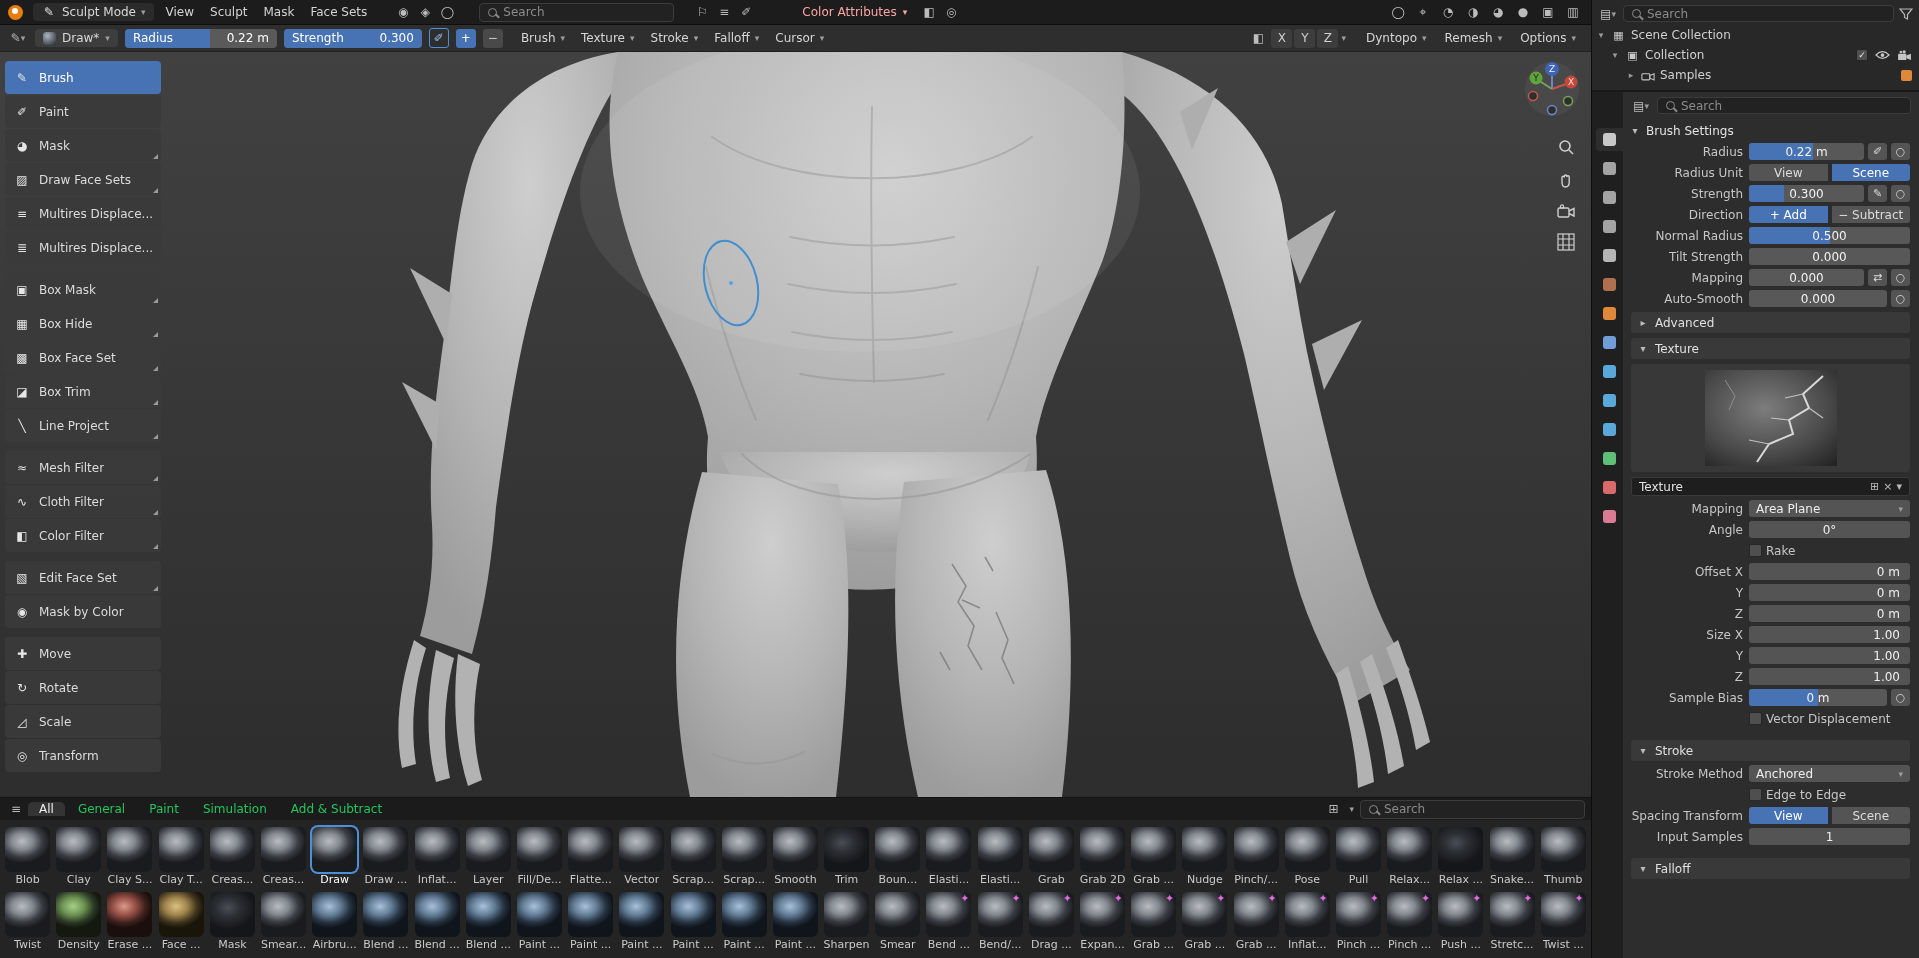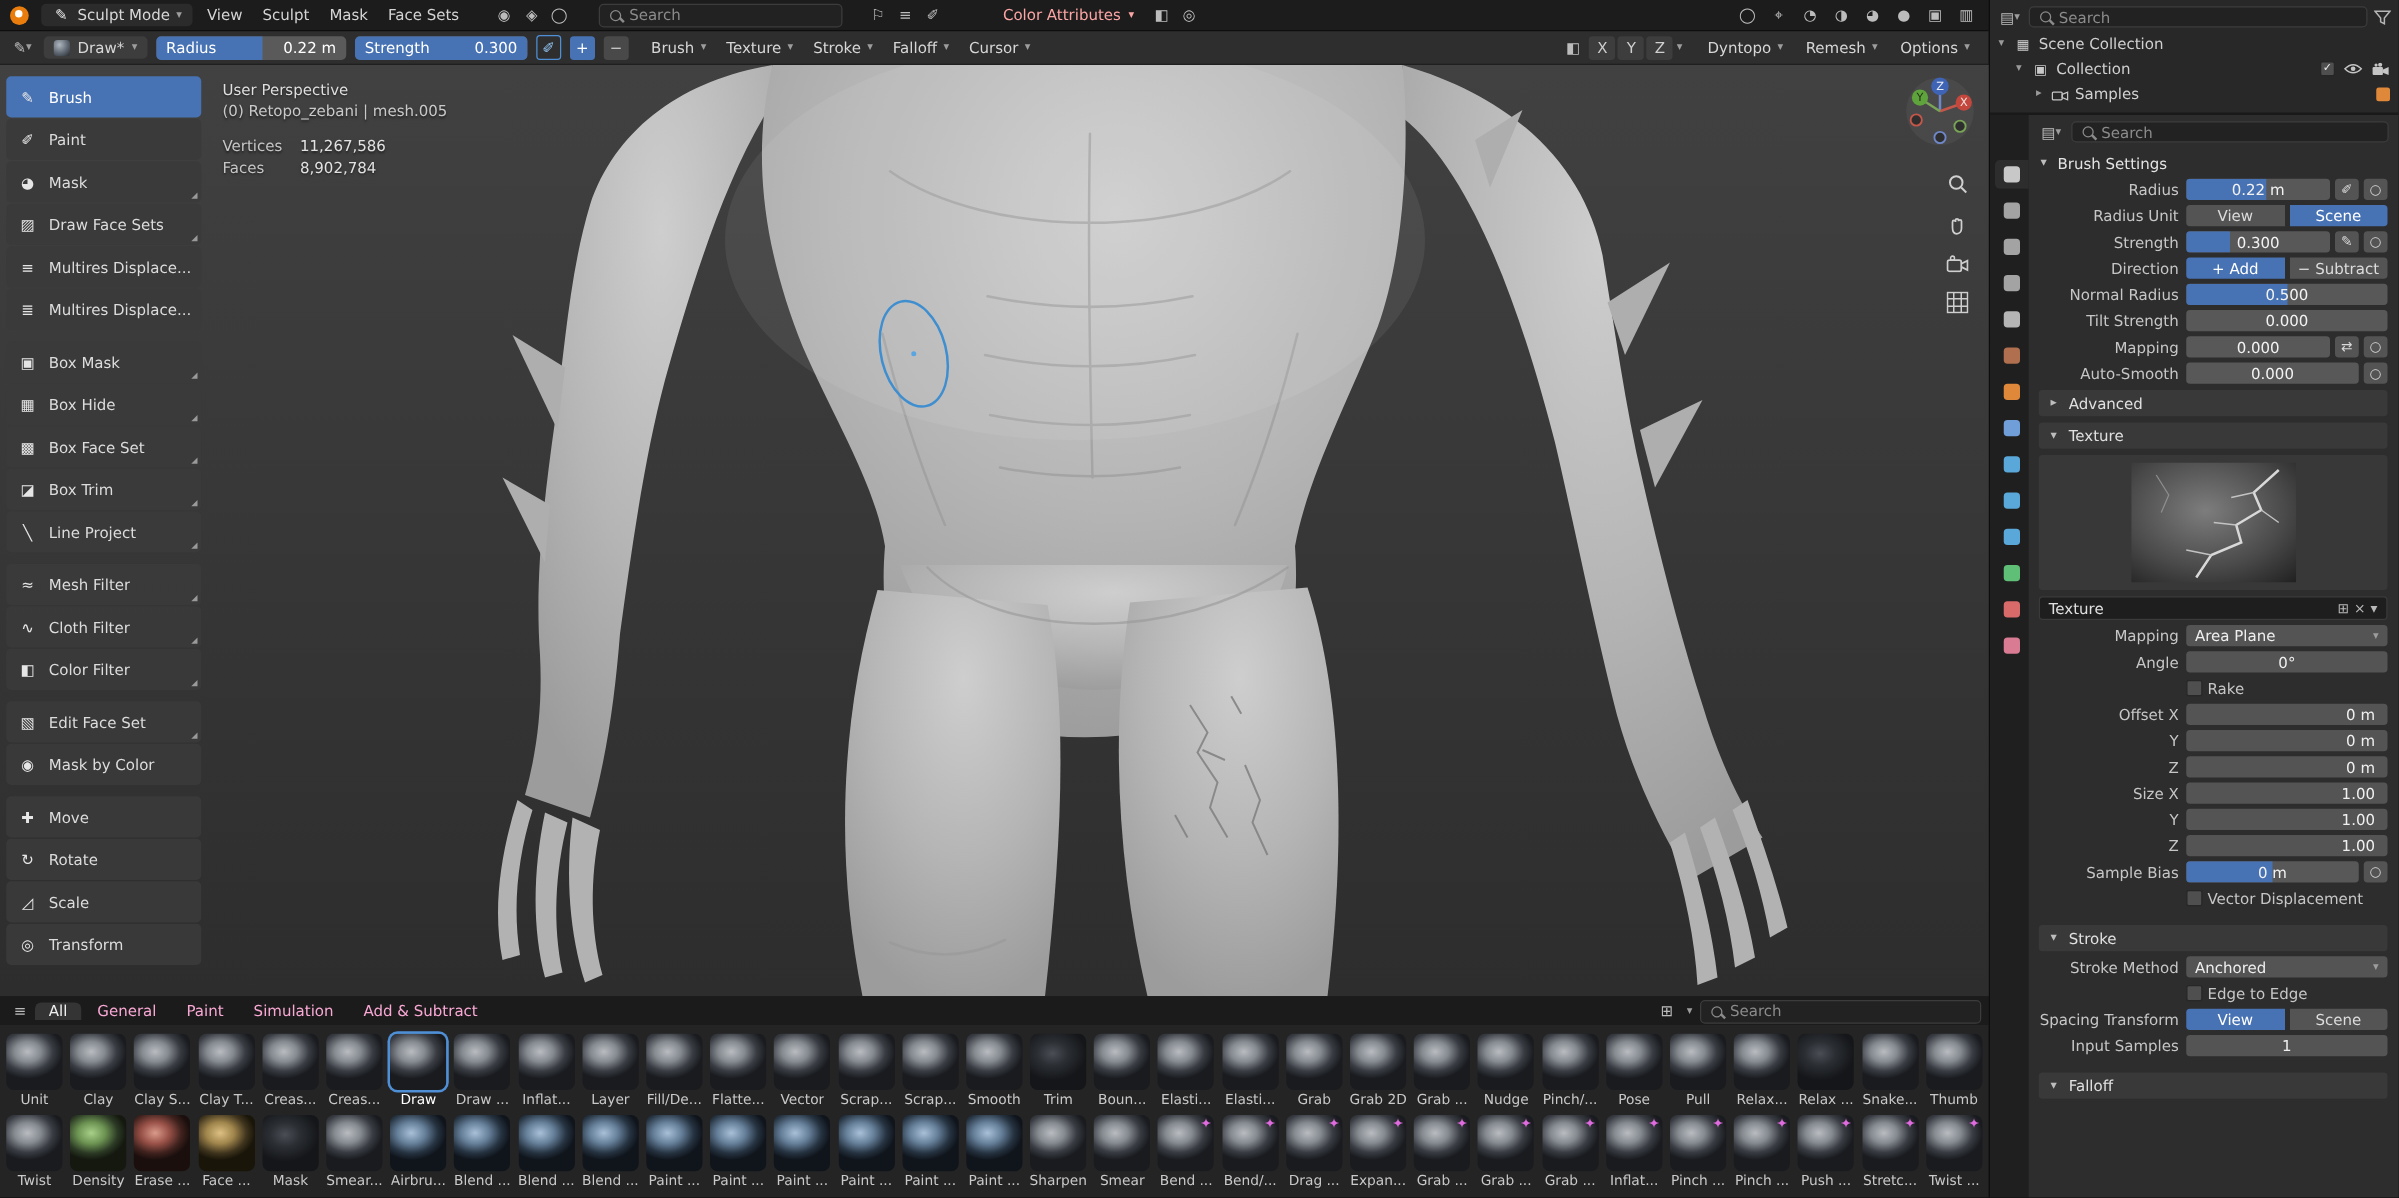--- a/index.html
+++ b/index.html
@@ -62,21 +62,21 @@
 
   .gizmo{position:absolute;right:10px;top:8px}
   .nav-col{position:absolute;right:16px;top:86px;display:flex;flex-direction:column;gap:15px;align-items:center}
   .cursor-ring{position:absolute;left:704px;top:187px;width:54px;height:88px;border:2px solid #3e8ed0;
     border-radius:50%;transform:rotate(-14deg)}
   .cursor-dot{position:absolute;left:729px;top:229px;width:4px;height:4px;background:#59a5e2;border-radius:50%}
 
   
   .shelf{height:161px;background:#242424;border-top:1px solid #141414;display:flex;flex-direction:column;flex:none}
   .shelf-bar{height:22px;background:#1b1b1b;display:flex;align-items:center;gap:2px;padding:0 6px;flex:none}
-  .shelf-tab{height:100%;display:flex;align-items:center;padding:0 11px;color:#f9a8d4;border-radius:5px 5px 0 0}
+  .shelf-tab{height:100%;display:flex;align-items:center;padding:0 11px;color:#22c55e;border-radius:5px 5px 0 0}
   .shelf-tab.active{background:#343434;color:#efefef}
   .shelf-right{margin-left:auto;display:flex;align-items:center;gap:6px}
   .shelf-rows{flex:1;display:flex;flex-direction:column;justify-content:space-evenly;padding:2px 2px}
   .shelf-row{display:flex}
   .brush-cell{flex:1;display:flex;flex-direction:column;align-items:center;gap:1px;min-width:0}
   .brush-thumb{position:relative;width:45px;height:45px;border-radius:6px;flex:none;
     background:radial-gradient(ellipse 62% 48% at 38% 32%,#b9bdc2 0%,#858a90 38%,#393d43 72%,#191b1f 100%)}
   .brush-thumb.v-green{background:radial-gradient(ellipse 62% 48% at 38% 32%,#a9d089 0%,#6c9352 40%,#2c3a25 75%,#14180f 100%)}
   .brush-thumb.v-red{background:radial-gradient(ellipse 62% 48% at 38% 32%,#d99a8b 0%,#9a5248 40%,#40221e 75%,#1a0f0d 100%)}
   .brush-thumb.v-orange{background:radial-gradient(ellipse 62% 48% at 38% 32%,#dcc083 0%,#a0854c 40%,#40351e 75%,#191509 100%)}
@@ -403,30 +403,20 @@
           <div class="tool-btn">
             <div class="tool-icon">◿</div>
             <div class="tool-label">Scale</div>
           </div>
           <div class="tool-btn">
             <div class="tool-icon">◎</div>
             <div class="tool-label">Transform</div>
           </div>
         </div>
 
-      <div class="overlay-text">
-        <div>User Perspective</div>
-        <div class="overlay-sub">(0) Retopo_zebani | mesh.005</div>
-        <div class="vstats">
-          <span>Vertices</span>
-          <span class="num">11,267,586</span>
-          <span>Faces</span>
-          <span class="num">8,902,784</span>
-        </div>
-      </div>
 
       <div class="gizmo">
         <svg width="58" height="58" viewBox="0 0 58 58">
           <circle cx="29" cy="29" r="27" fill="rgba(255,255,255,0.05)"></circle>
           <line x1="29" y1="29" x2="29" y2="12" stroke="#6f87c9" stroke-width="2"></line>
           <line x1="29" y1="29" x2="46" y2="23" stroke="#c4574a" stroke-width="2"></line>
           <line x1="29" y1="29" x2="15" y2="20" stroke="#79a356" stroke-width="2"></line>
           <circle cx="29" cy="50" r="4.5" fill="#2e2e2e" stroke="#6f87c9" stroke-width="1.5"></circle>
           <circle cx="10" cy="36" r="4.5" fill="#2e2e2e" stroke="#c4574a" stroke-width="1.5"></circle>
           <circle cx="45" cy="41" r="4.5" fill="#2e2e2e" stroke="#79a356" stroke-width="1.5"></circle>
@@ -478,21 +468,21 @@
           <div class="search-box" style="width:225px">
             <span class="mag"></span>
             <span>Search</span>
           </div>
         </div>
       </div>
       <div class="shelf-rows" id="shelf-rows">
           <div class="shelf-row">
             <div class="brush-cell">
               <div class="brush-thumb"></div>
-              <div class="brush-label">Unit</div>
+              <div class="brush-label">Blob</div>
             </div>
             <div class="brush-cell">
               <div class="brush-thumb"></div>
               <div class="brush-label">Clay</div>
             </div>
             <div class="brush-cell">
               <div class="brush-thumb"></div>
               <div class="brush-label">Clay S...</div>
             </div>
             <div class="brush-cell">

